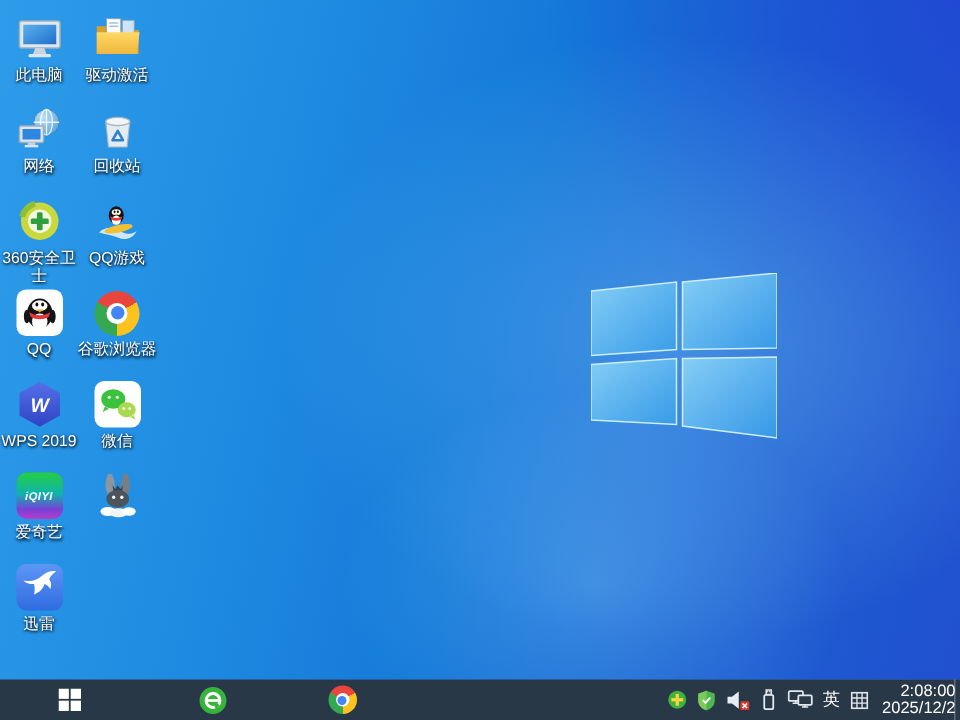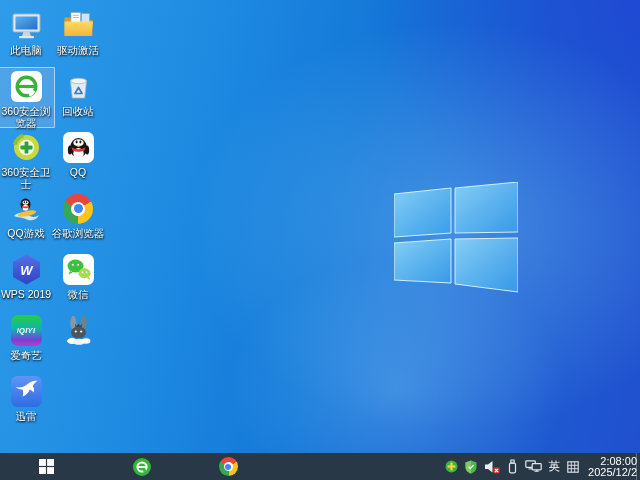--- a/index.html
+++ b/index.html
@@ -117,34 +117,43 @@
             <rect x="10.8" y="5.8" width="6" height="1" fill="#9fc1dd"></rect>
             <rect x="10.8" y="8" width="6" height="1" fill="#9fc1dd"></rect>
             <rect x="19.5" y="4.5" width="8" height="9.5" fill="#cfe3f6" stroke="#7fa0c0" stroke-width=".6"></rect>
             <path d="M2.5 12.5 h28.5 l-1.6 14.5 H2.5 z" fill="url(#fg1)"></path>
           </svg>
         </div>
         <div class="icon-label">驱动激活</div>
       </div>
     </div>
 
-
-    <div class="cell selected">
-      <div class="itembox">
-        <div class="icon-art">
-          <svg width="33" height="33" viewBox="0 0 33 33">
-            <rect x="1" y="1" width="31" height="31" rx="6" fill="#fff"></rect>
-            <circle cx="16.5" cy="16.5" r="9.3" fill="none" stroke="#3ab23a" stroke-width="3.4"></circle>
-            <rect x="7.5" y="14.9" width="18" height="3.2" fill="#3ab23a"></rect>
-            <path d="M23.5 20.5 a9.3 9.3 0 0 1 -4.5 4.3" stroke="#fff" stroke-width="4.2" fill="none"></path>
-          </svg>
-        </div>
-        <div class="icon-label">360安全浏览器</div>
-      </div>
-    </div>
+    <div class="cell">
+      <div class="itembox">
+        <div class="icon-art">
+          <svg width="33" height="33" viewBox="0 0 33 33">
+            <defs>
+                <radialGradient id="gl1" cx=".35" cy=".3" r=".9">
+              <stop offset="0" stop-color="#bfe0f5"></stop>
+                  <stop offset="1" stop-color="#4a9ada"></stop>
+                </radialGradient>
+              </defs>
+            <circle cx="21" cy="11.5" r="8.5" fill="url(#gl1)" stroke="#3a80bd" stroke-width=".6"></circle>
+            <path d="M12.5 11.5 h17 M21 3 v17" stroke="#fff" stroke-width=".9" opacity=".8" fill="none"></path>
+            <ellipse cx="21" cy="11.5" rx="4" ry="8.5" fill="none" stroke="#fff" stroke-width=".9" opacity=".8"></ellipse>
+            <rect x="3" y="14" width="16" height="11" rx="1" fill="#dfe7ee" stroke="#9fb0bd"></rect>
+            <rect x="5" y="16" width="12" height="7" fill="#2f86e0"></rect>
+            <rect x="8.5" y="25" width="5" height="1.6" fill="#c9d4dd"></rect>
+            <rect x="6.5" y="26.6" width="9" height="1.6" fill="#dfe7ee"></rect>
+          </svg>
+        </div>
+        <div class="icon-label">网络</div>
+      </div>
+    </div>
+
 
     <div class="cell">
       <div class="itembox">
         <div class="icon-art">
           <svg width="33" height="33" viewBox="0 0 33 33">
             <path d="M8.5 11 h16 l-1.8 17 H10.3 z" fill="#e4ebf1" stroke="#a8b6c2" stroke-width=".8"></path>
             <ellipse cx="16.5" cy="11" rx="8" ry="2.7" fill="#f2f6f9" stroke="#a8b6c2" stroke-width=".8"></ellipse>
             <path d="M13 23.5 l3.5 -6.2 l3.5 6.2 z" fill="none" stroke="#2f7fd1" stroke-width="1.7" stroke-linejoin="round"></path>
           </svg>
         </div>
@@ -157,20 +166,39 @@
         <div class="icon-art">
           <svg width="33" height="33" viewBox="0 0 33 33">
             <circle cx="16.5" cy="16.5" r="12.5" fill="#c9d83c"></circle>
             <path d="M4.8 13.5 a12.5 12.5 0 0 1 8.5 -8.8" stroke="#8fbe3a" stroke-width="4" fill="none"></path>
             <circle cx="16.5" cy="16.5" r="7.8" fill="#f2f7df"></circle>
             <rect x="14.6" y="10.5" width="3.8" height="12" rx="1" fill="#2f9e3f"></rect>
             <rect x="10.5" y="14.6" width="12" height="3.8" rx="1" fill="#2f9e3f"></rect>
           </svg>
         </div>
         <div class="icon-label">360安全卫士</div>
+      </div>
+    </div>
+
+    <div class="cell">
+      <div class="itembox">
+        <div class="icon-art">
+          <svg width="33" height="33" viewBox="0 0 33 33">
+            <path d="M4 24 c4 -4 10 -4 14 -1 c4 2.5 8 2.5 11 0 c-2 5 -8 6.5 -12 4.5 c-4.5 -2 -9 -2 -13 -3.5 z" fill="#cfe8f8"></path>
+            <ellipse cx="17" cy="21.5" rx="9.5" ry="2.6" fill="#f3bf35" transform="rotate(-12 17 21.5)"></ellipse>
+            <ellipse cx="15.5" cy="12.5" rx="5" ry="6" fill="#141414"></ellipse>
+            <ellipse cx="15.5" cy="10.5" rx="3" ry="2" fill="#fff"></ellipse>
+            <ellipse cx="14.4" cy="10.2" rx=".7" ry=".9" fill="#141414"></ellipse>
+            <ellipse cx="16.6" cy="10.2" rx=".7" ry=".9" fill="#141414"></ellipse>
+            <path d="M14 11.6 h3 l-1.5 1.3 z" fill="#f5a623"></path>
+            <ellipse cx="15.5" cy="15.8" rx="3" ry="3" fill="#fff"></ellipse>
+            <path d="M11.5 13.2 c2.5 1.6 5.5 1.6 8 0 l-.6 2.1 c-2.2 1.2 -4.6 1.2 -6.8 0 z" fill="#e23a3a"></path>
+          </svg>
+        </div>
+        <div class="icon-label">QQ游戏</div>
       </div>
     </div>
 
     <div class="cell">
       <div class="itembox">
         <div class="icon-art">
           <svg width="33" height="33" viewBox="0 0 33 33">
             <rect x="1" y="1" width="31" height="31" rx="6.5" fill="#fff"></rect>
             <ellipse cx="16.5" cy="17" rx="8.5" ry="10" fill="#141414"></ellipse>
             <ellipse cx="7.9" cy="19" rx="2" ry="4.5" fill="#141414"></ellipse>
@@ -183,39 +211,20 @@
             <path d="M9.5 16.2 c4 2.6 10 2.6 14 0 l-1 3.1 c-3.5 2 -8.5 2 -12 0 z" fill="#e23a3a"></path>
           </svg>
         </div>
         <div class="icon-label">QQ</div>
       </div>
     </div>
 
     <div class="cell">
       <div class="itembox">
         <div class="icon-art">
-          <svg width="33" height="33" viewBox="0 0 33 33">
-            <path d="M4 24 c4 -4 10 -4 14 -1 c4 2.5 8 2.5 11 0 c-2 5 -8 6.5 -12 4.5 c-4.5 -2 -9 -2 -13 -3.5 z" fill="#cfe8f8"></path>
-            <ellipse cx="17" cy="21.5" rx="9.5" ry="2.6" fill="#f3bf35" transform="rotate(-12 17 21.5)"></ellipse>
-            <ellipse cx="15.5" cy="12.5" rx="5" ry="6" fill="#141414"></ellipse>
-            <ellipse cx="15.5" cy="10.5" rx="3" ry="2" fill="#fff"></ellipse>
-            <ellipse cx="14.4" cy="10.2" rx=".7" ry=".9" fill="#141414"></ellipse>
-            <ellipse cx="16.6" cy="10.2" rx=".7" ry=".9" fill="#141414"></ellipse>
-            <path d="M14 11.6 h3 l-1.5 1.3 z" fill="#f5a623"></path>
-            <ellipse cx="15.5" cy="15.8" rx="3" ry="3" fill="#fff"></ellipse>
-            <path d="M11.5 13.2 c2.5 1.6 5.5 1.6 8 0 l-.6 2.1 c-2.2 1.2 -4.6 1.2 -6.8 0 z" fill="#e23a3a"></path>
-          </svg>
-        </div>
-        <div class="icon-label">QQ游戏</div>
-      </div>
-    </div>
-
-    <div class="cell">
-      <div class="itembox">
-        <div class="icon-art">
           <div class="chrome-ball"></div>
         </div>
         <div class="icon-label">谷歌浏览器</div>
       </div>
     </div>
 
     <div class="cell">
       <div class="itembox">
         <div class="icon-art">
           <svg width="33" height="33" viewBox="0 0 33 33">

